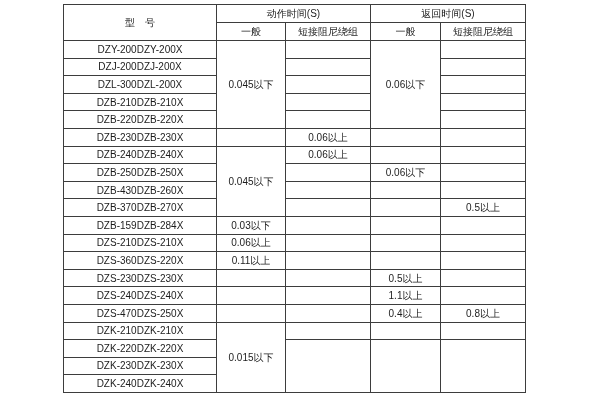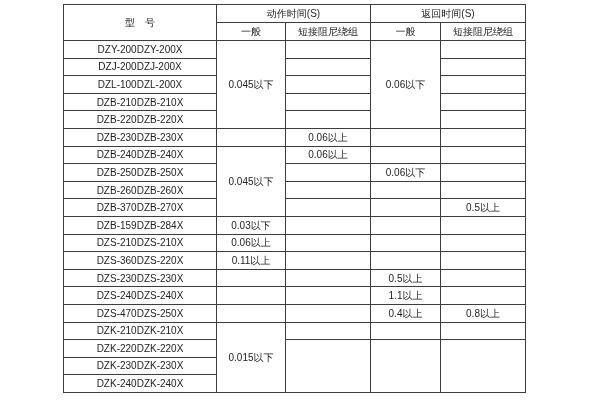--- a/index.html
+++ b/index.html
@@ -89,21 +89,21 @@
               <span>DZJ-200</span>
               <span>DZJ-200X</span>
             </div>
           </td>
           <td></td>
           <td></td>
         </tr>
         <tr>
           <td>
             <div class="model-pair">
-              <span>DZL-100</span>
+              <span>DZL-300</span>
               <span>DZL-200X</span>
             </div>
           </td>
           <td></td>
           <td></td>
         </tr>
         <tr>
           <td>
             <div class="model-pair">
               <span>DZB-210</span>
@@ -154,21 +154,21 @@
               <span>DZB-250X</span>
             </div>
           </td>
           <td></td>
           <td>0.06以下</td>
           <td></td>
         </tr>
         <tr>
           <td>
             <div class="model-pair">
-              <span>DZB-260</span>
+              <span>DZB-430</span>
               <span>DZB-260X</span>
             </div>
           </td>
           <td></td>
           <td></td>
           <td></td>
         </tr>
         <tr>
           <td>
             <div class="model-pair">

